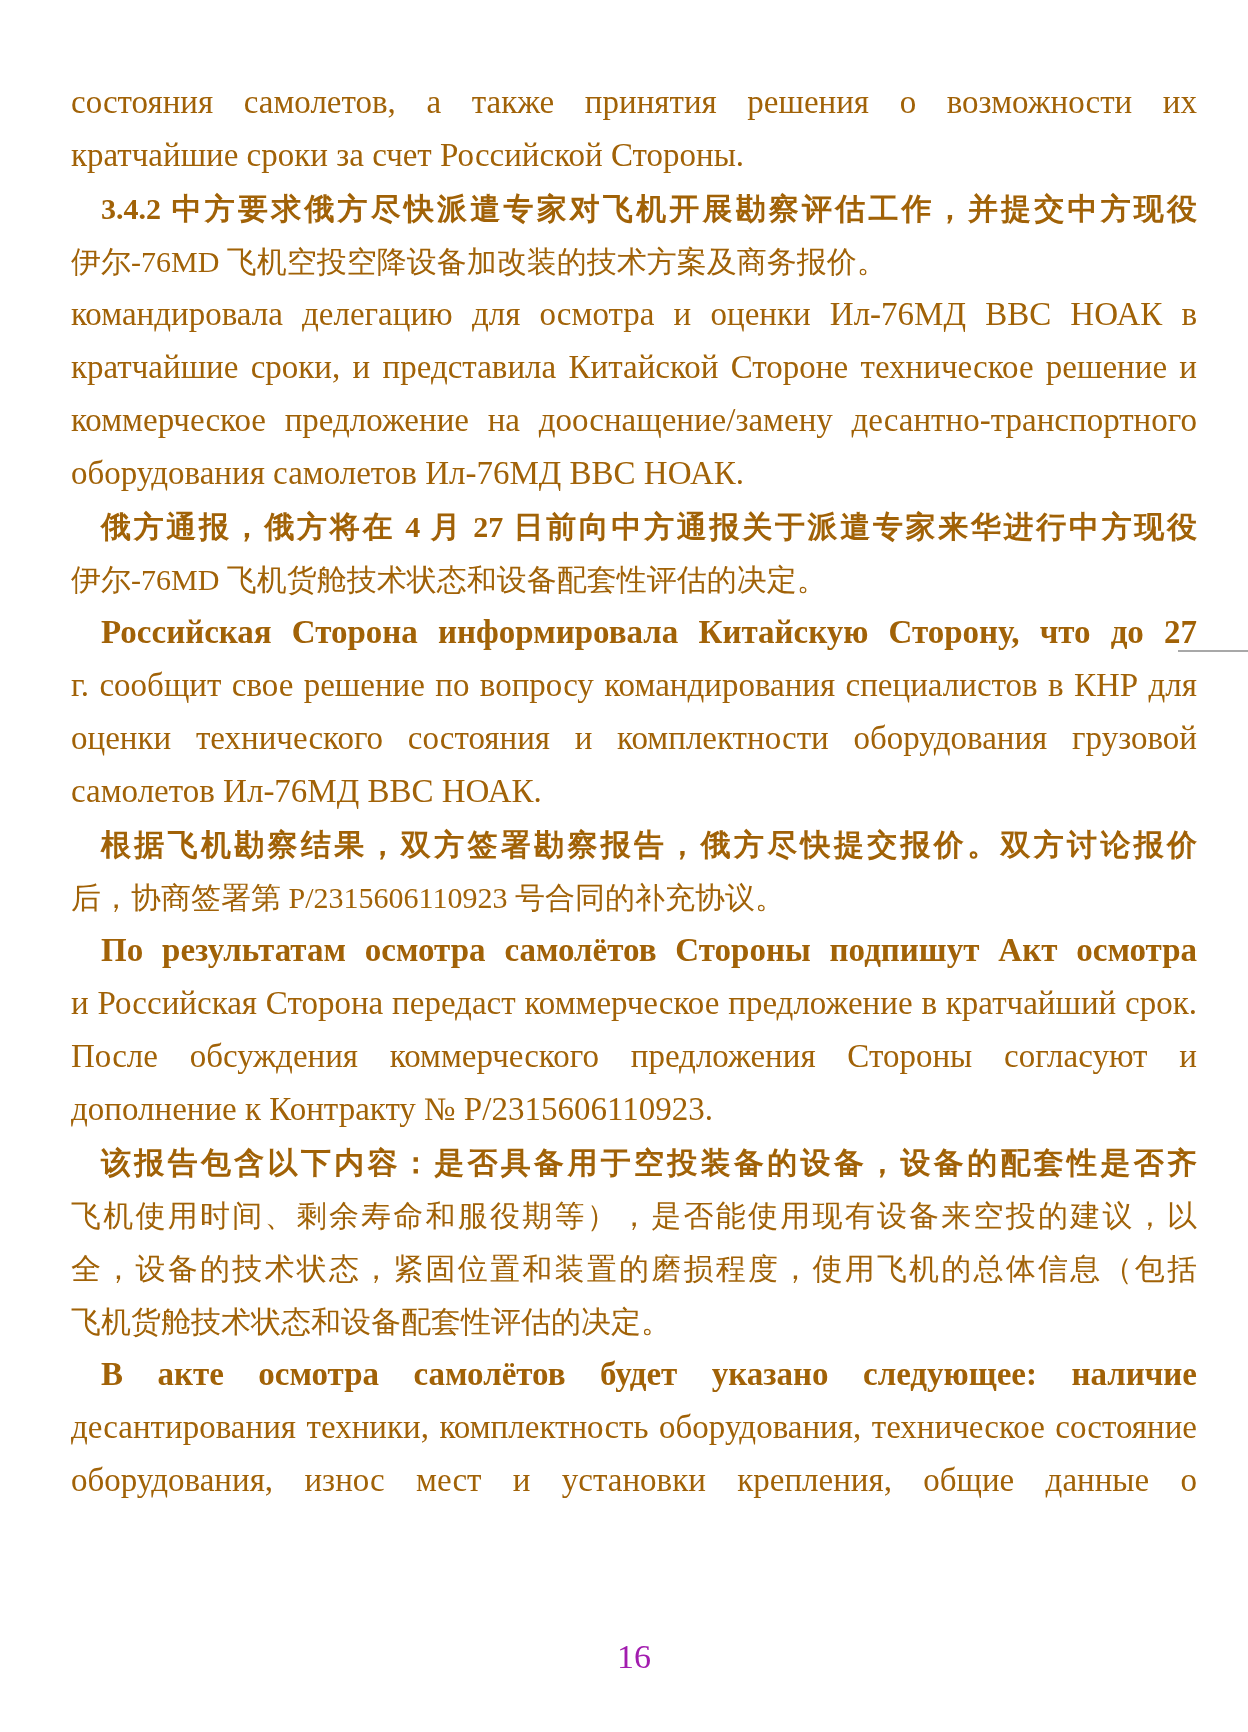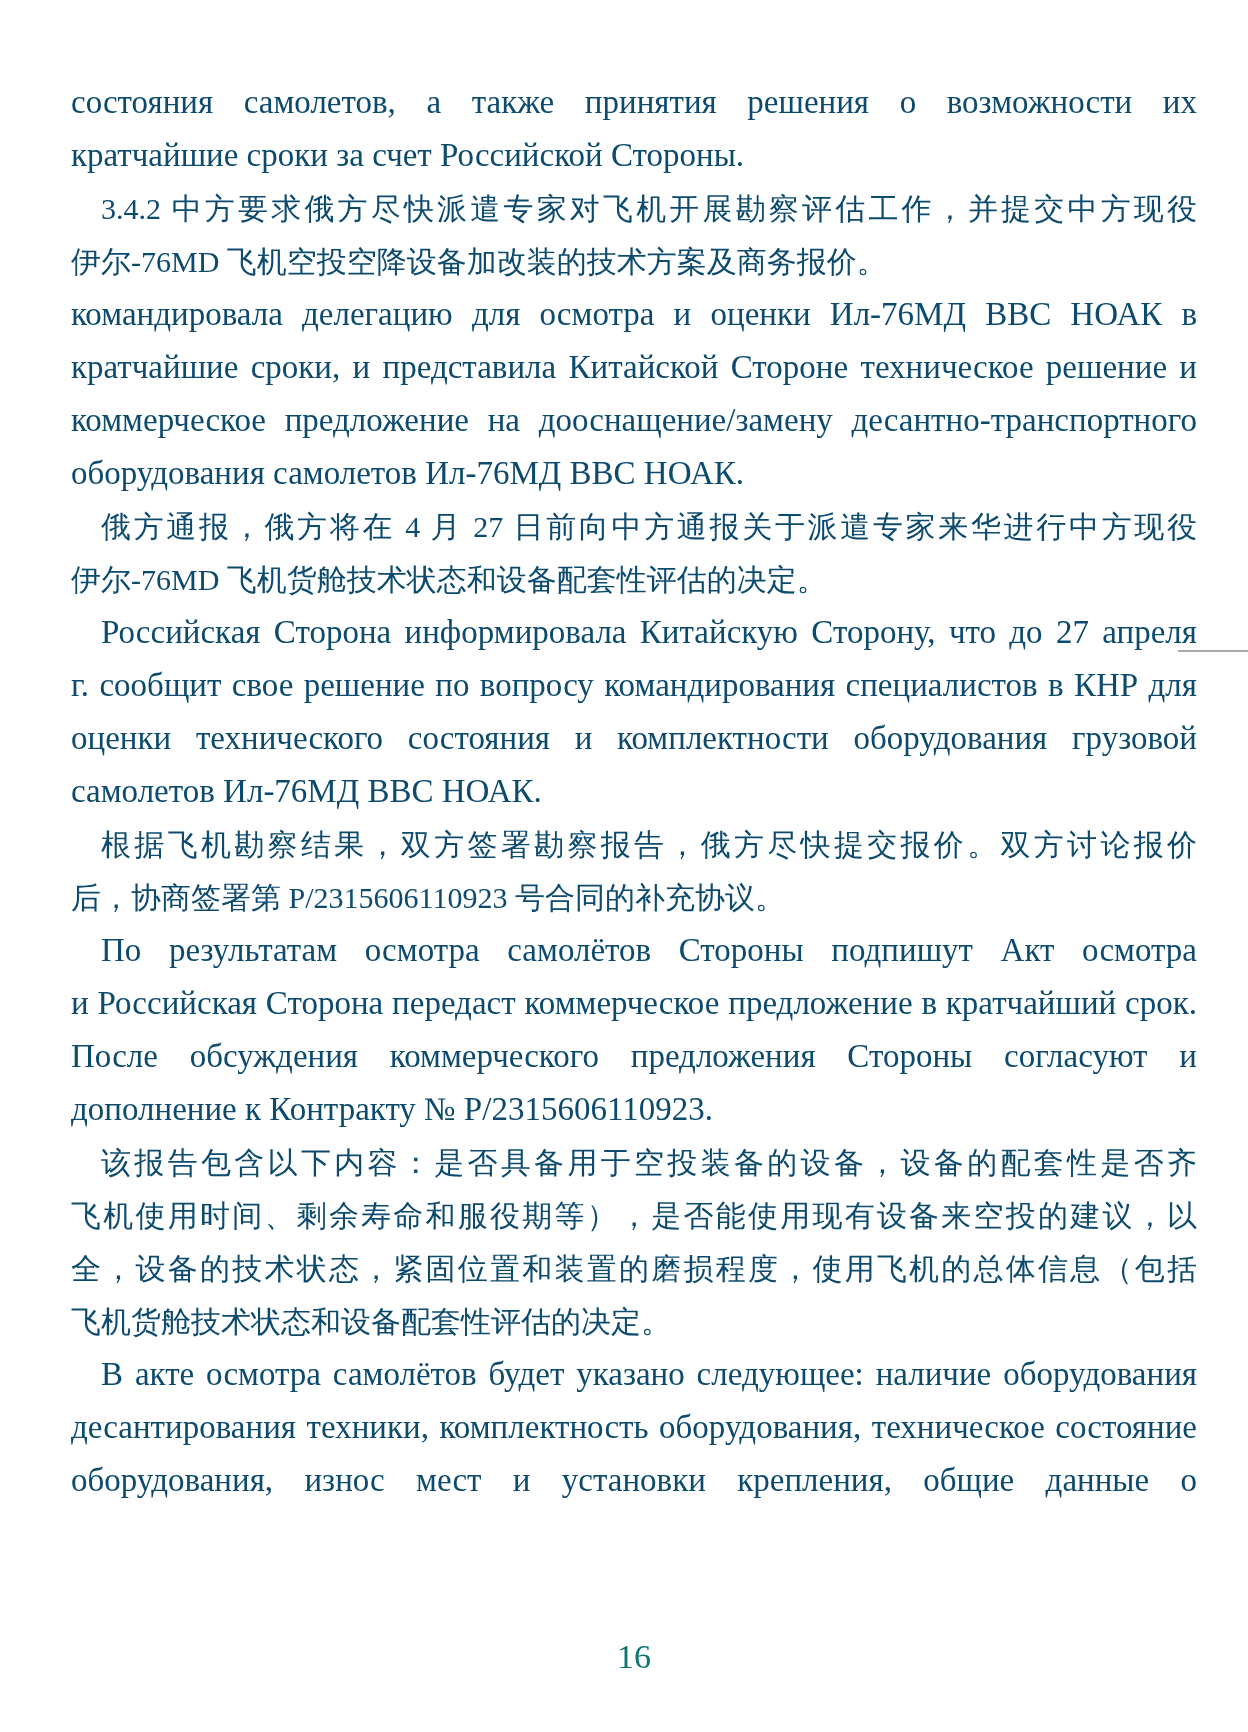--- a/index.html
+++ b/index.html
@@ -21,47 +21,47 @@
     left: 71px;
     top: 76px;
     width: 1126px;
   }
   .para { margin: 0; padding: 0; }
   .line {
     height: 53px;
     line-height: 53px;
     overflow: hidden;
     font-size: 33px;
-    color: #0c4a6e;
+    color: #a16207;
     text-align: left;
     font-family: "Liberation Serif", serif;
   }
   .line.zh {
     font-size: 30px;
     font-family: "Liberation Serif", serif;
   }
   
   .line.jl {
     text-align: justify;
     text-align-last: justify;
   }
   
-  .line.ind { text-indent: 30px; }
+  .line.ind { text-indent: 30px; font-weight: bold; }
 
   .page-number {
     position: absolute;
     left: 71px;
     top: 1630px;
     width: 1126px;
     height: 53px;
     line-height: 53px;
     text-align: center;
     font-size: 34px;
     font-family: "Liberation Serif", serif;
-    color: #0f766e;
+    color: #a21caf;
   }
   
   .stray-line {
     position: absolute;
     top: 650px;
     left: 1178px;
     width: 70px;
     height: 2px;
     background: #a8a8a8;
   }

